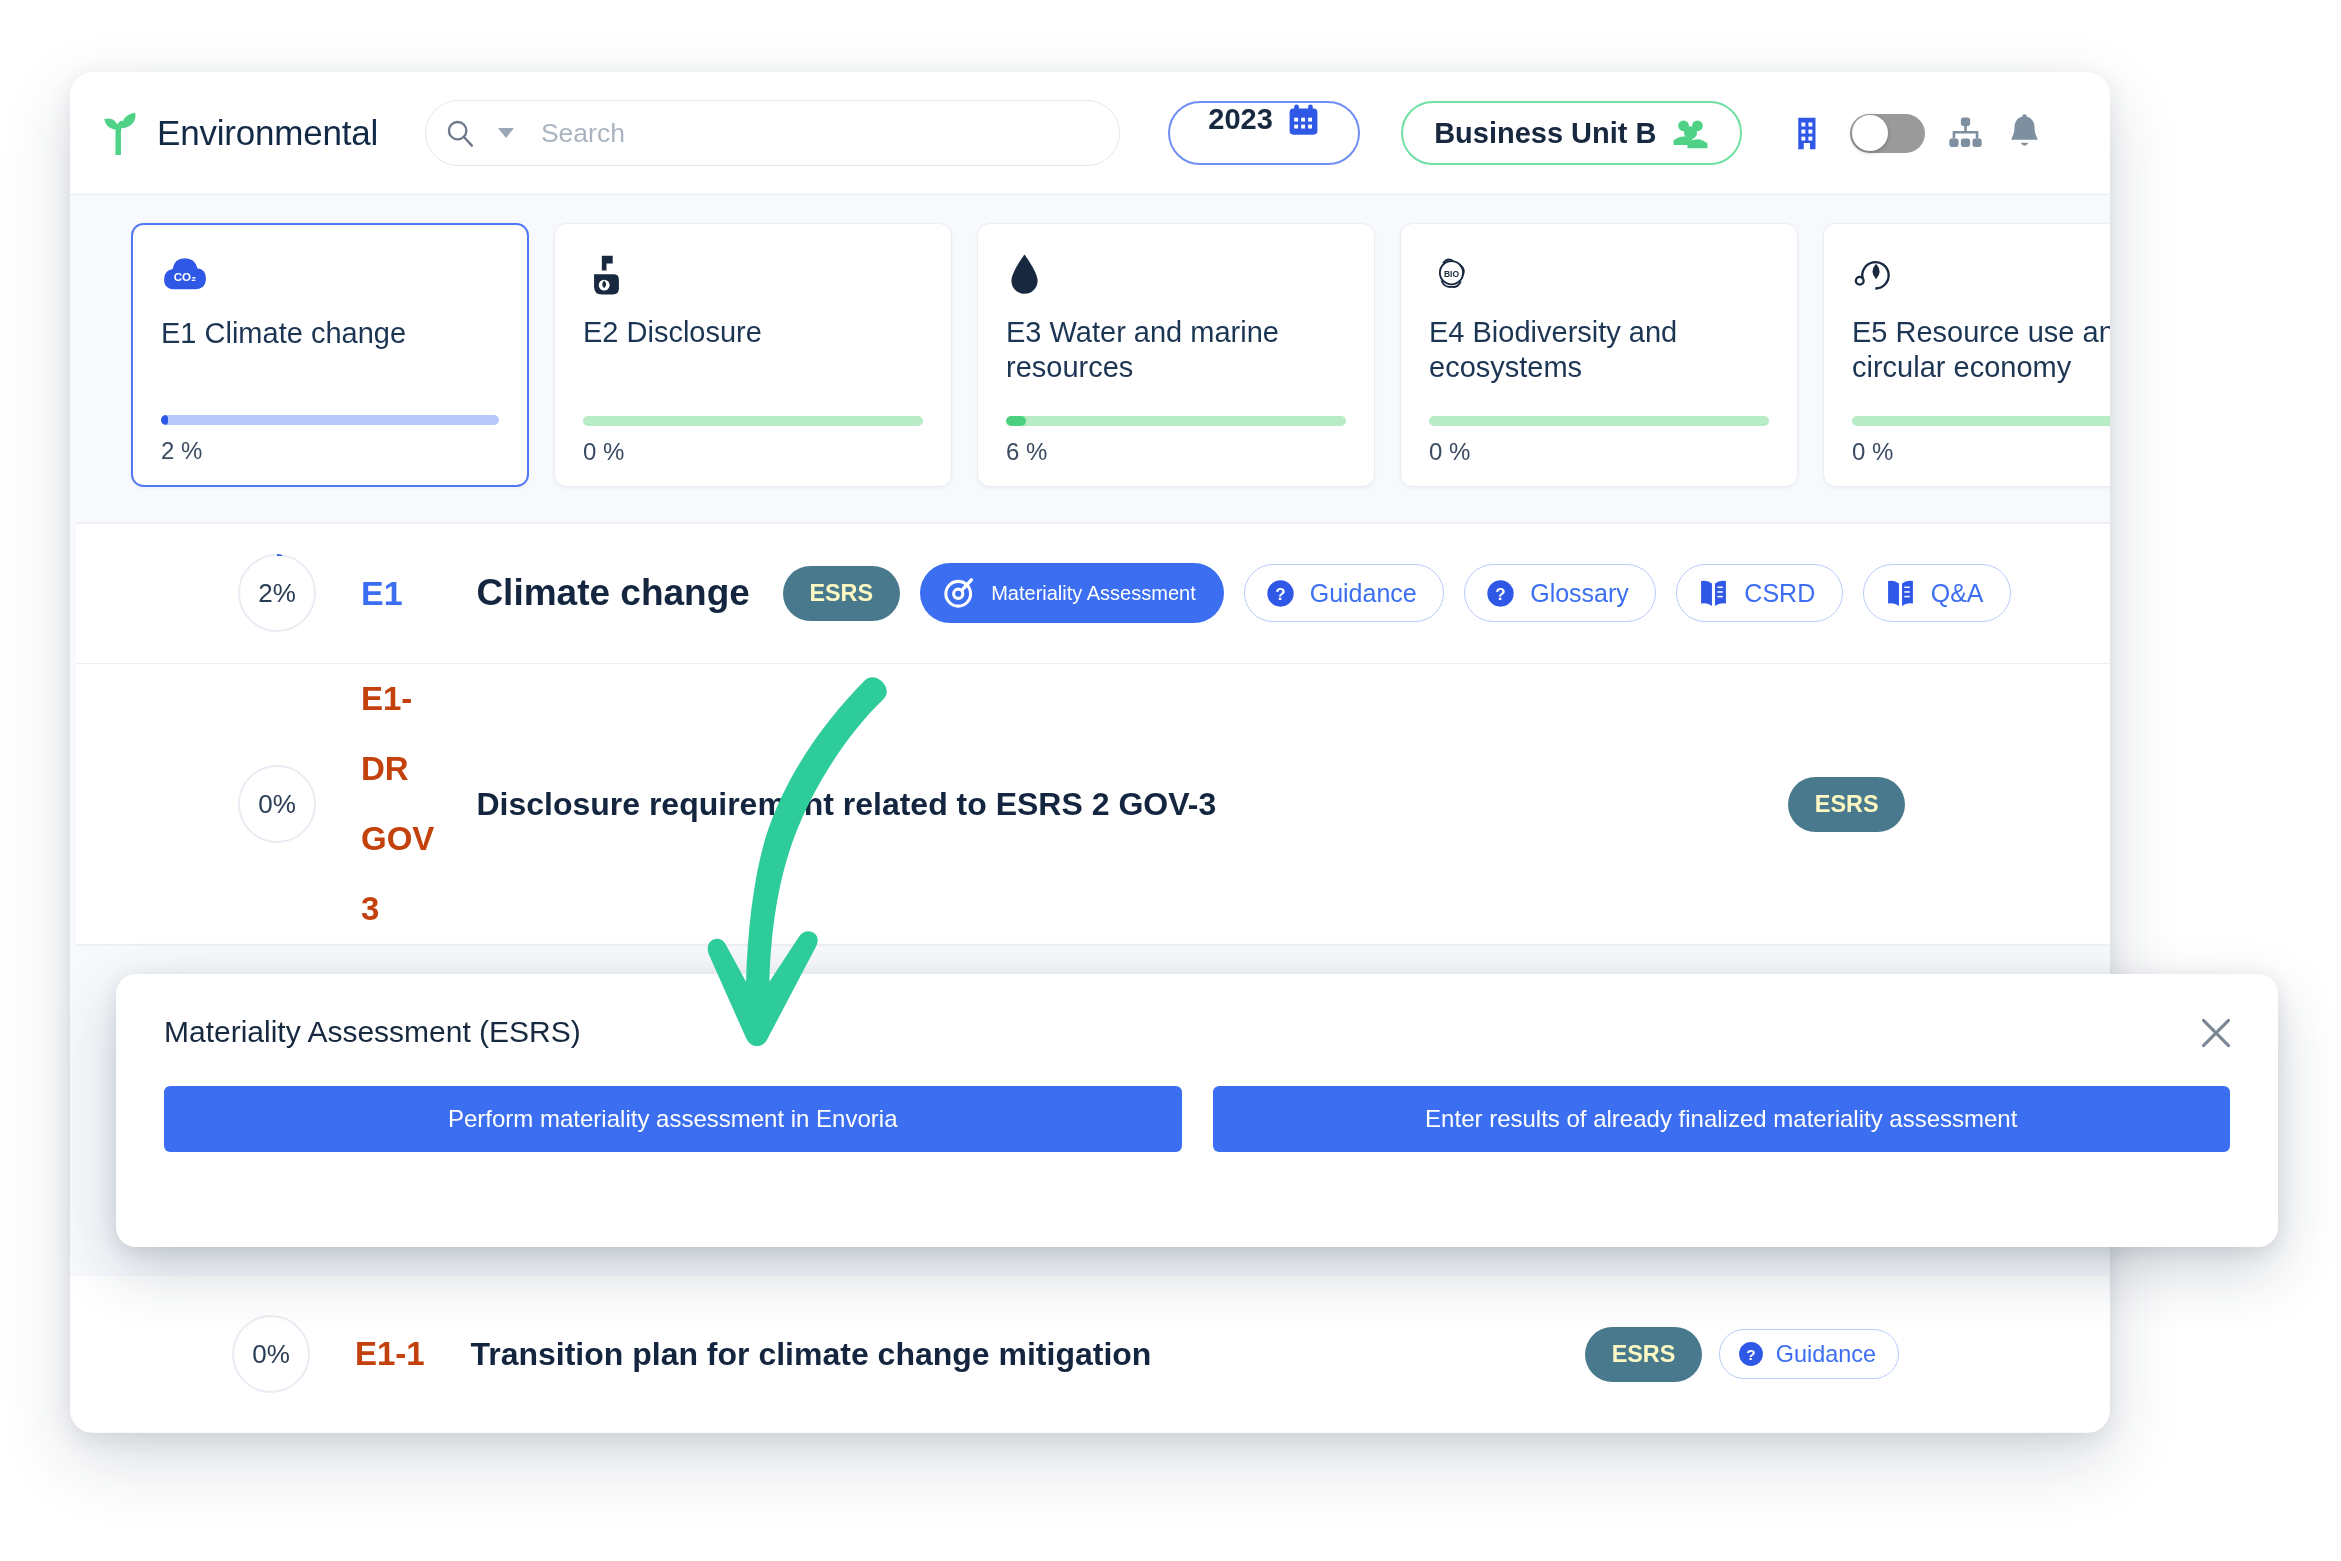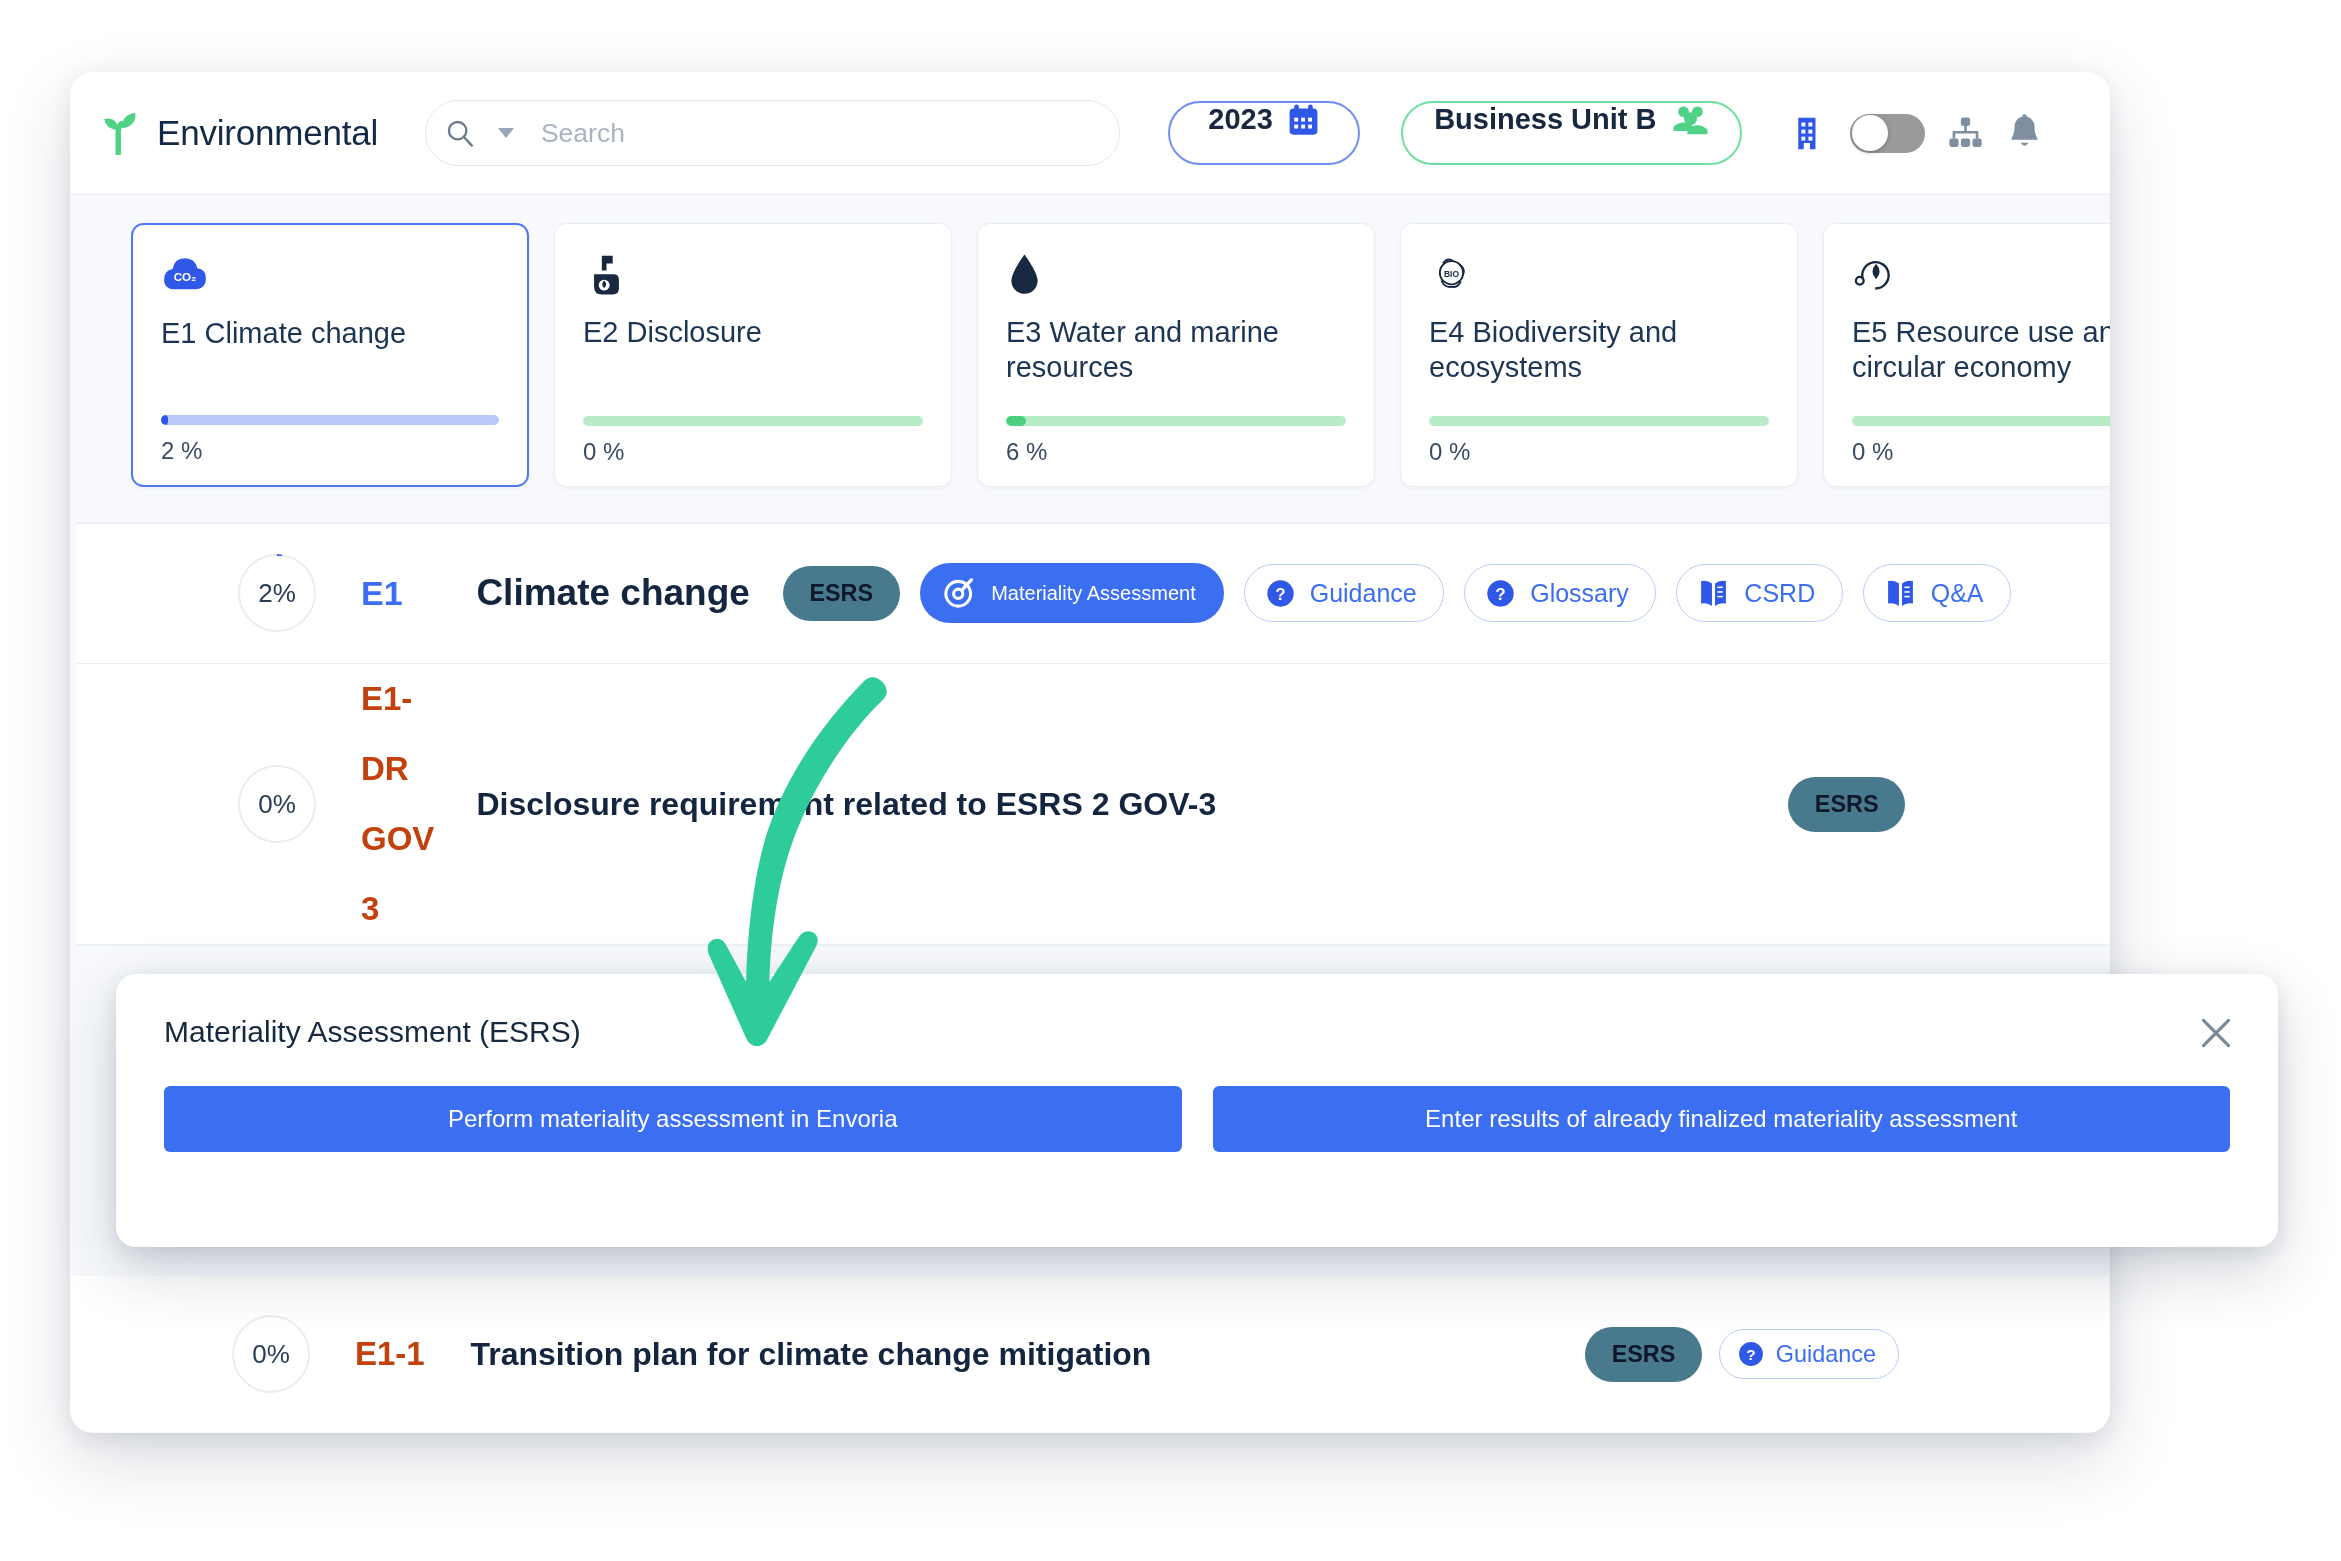--- a/index.html
+++ b/index.html
@@ -64,21 +64,21 @@
     border: 2.3px solid #6f8ef5; border-radius: 33px; background: #fff;
     display: flex; align-items: flex-start; justify-content: center; gap: 14px;
     padding: 0 26.5px;
   }
   .year-pill .txt { font-size: 29px; font-weight: bold; color: #17283f; }
 
   .bu-pill {
     margin-left: 41px;
     height: 64px;
     border: 2.3px solid #6fe0a2; border-radius: 33px; background: #fff;
-    display: flex; justify-content: center; gap: 15.6px;
+    display: flex; align-items: center; justify-content: center; gap: 15.6px;
     padding: 0 31px;
   }
   .bu-pill .txt { font-size: 29px; font-weight: bold; color: #17283f; white-space: nowrap; }
 
   .tool-icons { margin-left: 50px; display: flex; align-items: center; gap: 22px; }
   .toggle {
     width: 75px; height: 39px; border-radius: 20px;
     background: #9a9a9a; position: relative; flex: none;
   }
   .toggle .knob {
@@ -145,21 +145,21 @@
   .sec-code {
     margin-left: 45px; width: 92px; flex: none;
     font-size: 34px; font-weight: bold; color: #3b6ef0;
   }
   .sec-title {
     margin-left: 23.4px; font-size: 37px; font-weight: bold; color: #14263f; white-space: nowrap;
   }
   .badges { display: flex; align-items: center; gap: 20px; margin-left: 33px; }
 
   .badge-esrs {
-    background: #48798d; color: #0f172a;
+    background: #48798d; color: #fef9c3;
     font-size: 23.4px; font-weight: bold;
     border-radius: 31px; padding: 14px 26.5px; white-space: nowrap;
   }
   .pill-primary {
     background: #3b6ef0; color: #fff;
     font-size: 20px; border-radius: 31px;
     padding: 13.3px 28px 13.3px 22px;
     display: flex; align-items: center; gap: 15.6px; white-space: nowrap;
   }
   .pill-outline {

